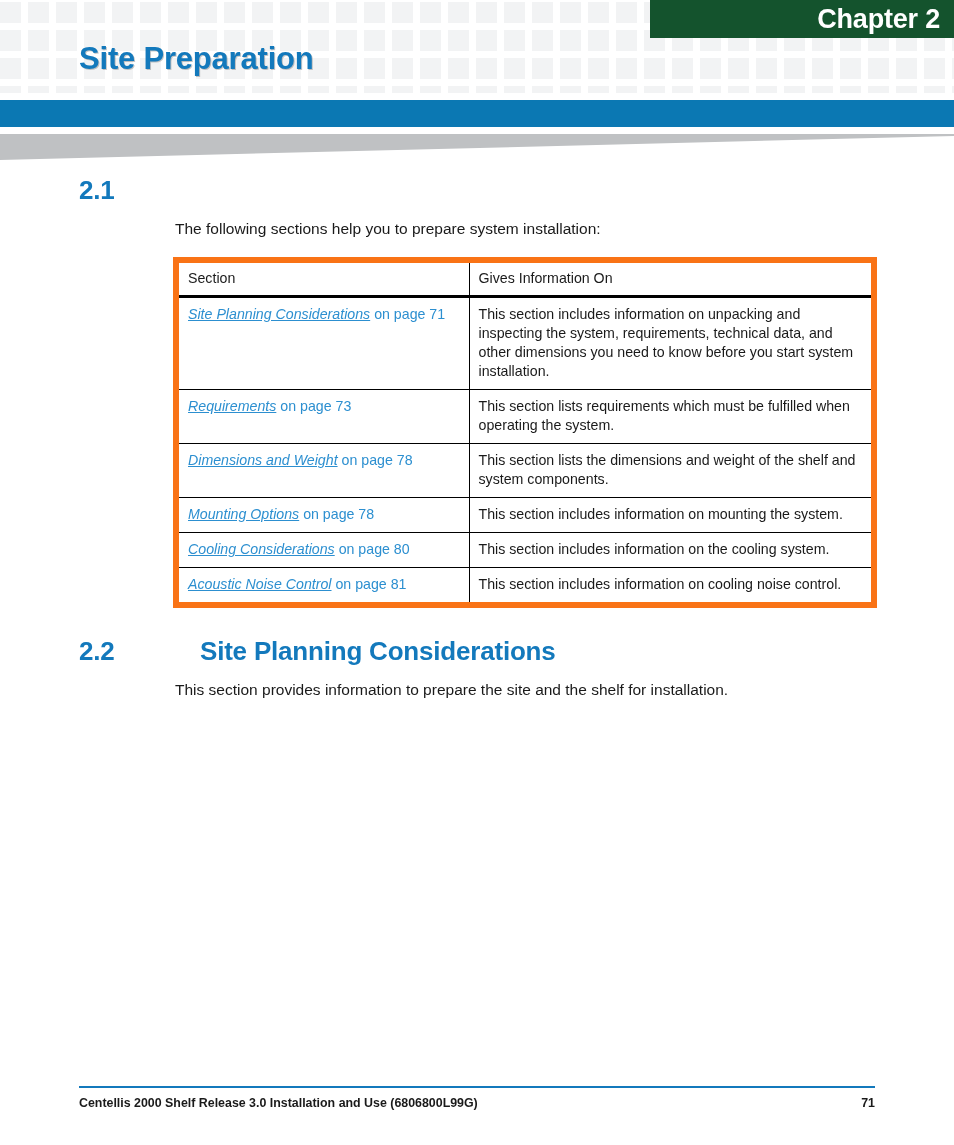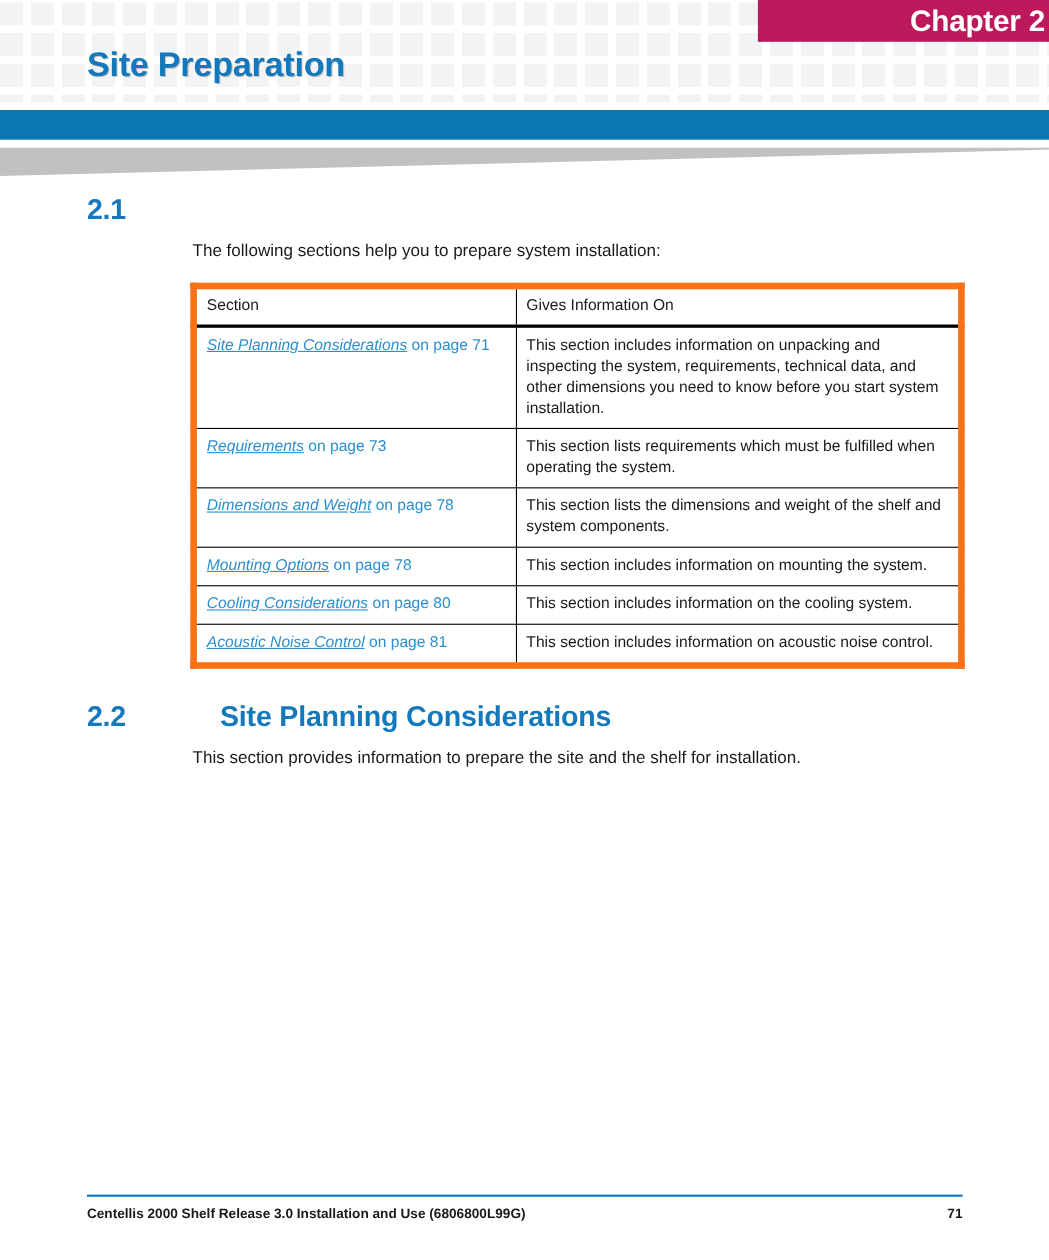--- a/index.html
+++ b/index.html
@@ -35,29 +35,29 @@
     height: 21px;
     background: repeating-linear-gradient(to right,
       #f2f3f4 0px, #f2f3f4 21px,
       #ffffff 21px, #ffffff 28px);
   }
 
   .chapter-banner {
     position: absolute;
     right: 0;
     top: 0;
-    width: 265px;
+    width: 304px;
     height: 38px;
-    background: #be185d;
+    background: #14532d;
     color: #ffffff;
     font-size: 27px;
     font-weight: bold;
     line-height: 38px;
     text-align: right;
-    padding-right: 4px;
+    padding-right: 14px;
     box-sizing: border-box;
     letter-spacing: -0.2px;
   }
 
   .chapter-title {
     position: absolute;
     left: 79px;
     top: 38px;
     font-size: 31px;
     font-weight: bold;
@@ -236,21 +236,21 @@
       <tr>
         <td><a class="xref" href="#">Mounting Options</a><span class="xref-tail"> on page 78</span></td>
         <td>This section includes information on mounting the system.</td>
       </tr>
       <tr>
         <td><a class="xref" href="#">Cooling Considerations</a><span class="xref-tail"> on page 80</span></td>
         <td>This section includes information on the cooling system.</td>
       </tr>
       <tr>
         <td><a class="xref" href="#">Acoustic Noise Control</a><span class="xref-tail"> on page 81</span></td>
-        <td>This section includes information on acoustic noise control.</td>
+        <td>This section includes information on cooling noise control.</td>
       </tr>
     </tbody>
   </table>
 
   <h2 class="section-heading" style="margin-top:28px">
     <span class="num">2.2</span>
     <span class="ttl">Site Planning Considerations</span>
   </h2>
 
   <p class="body-text">This section provides information to prepare the site and the shelf for installation.</p>

